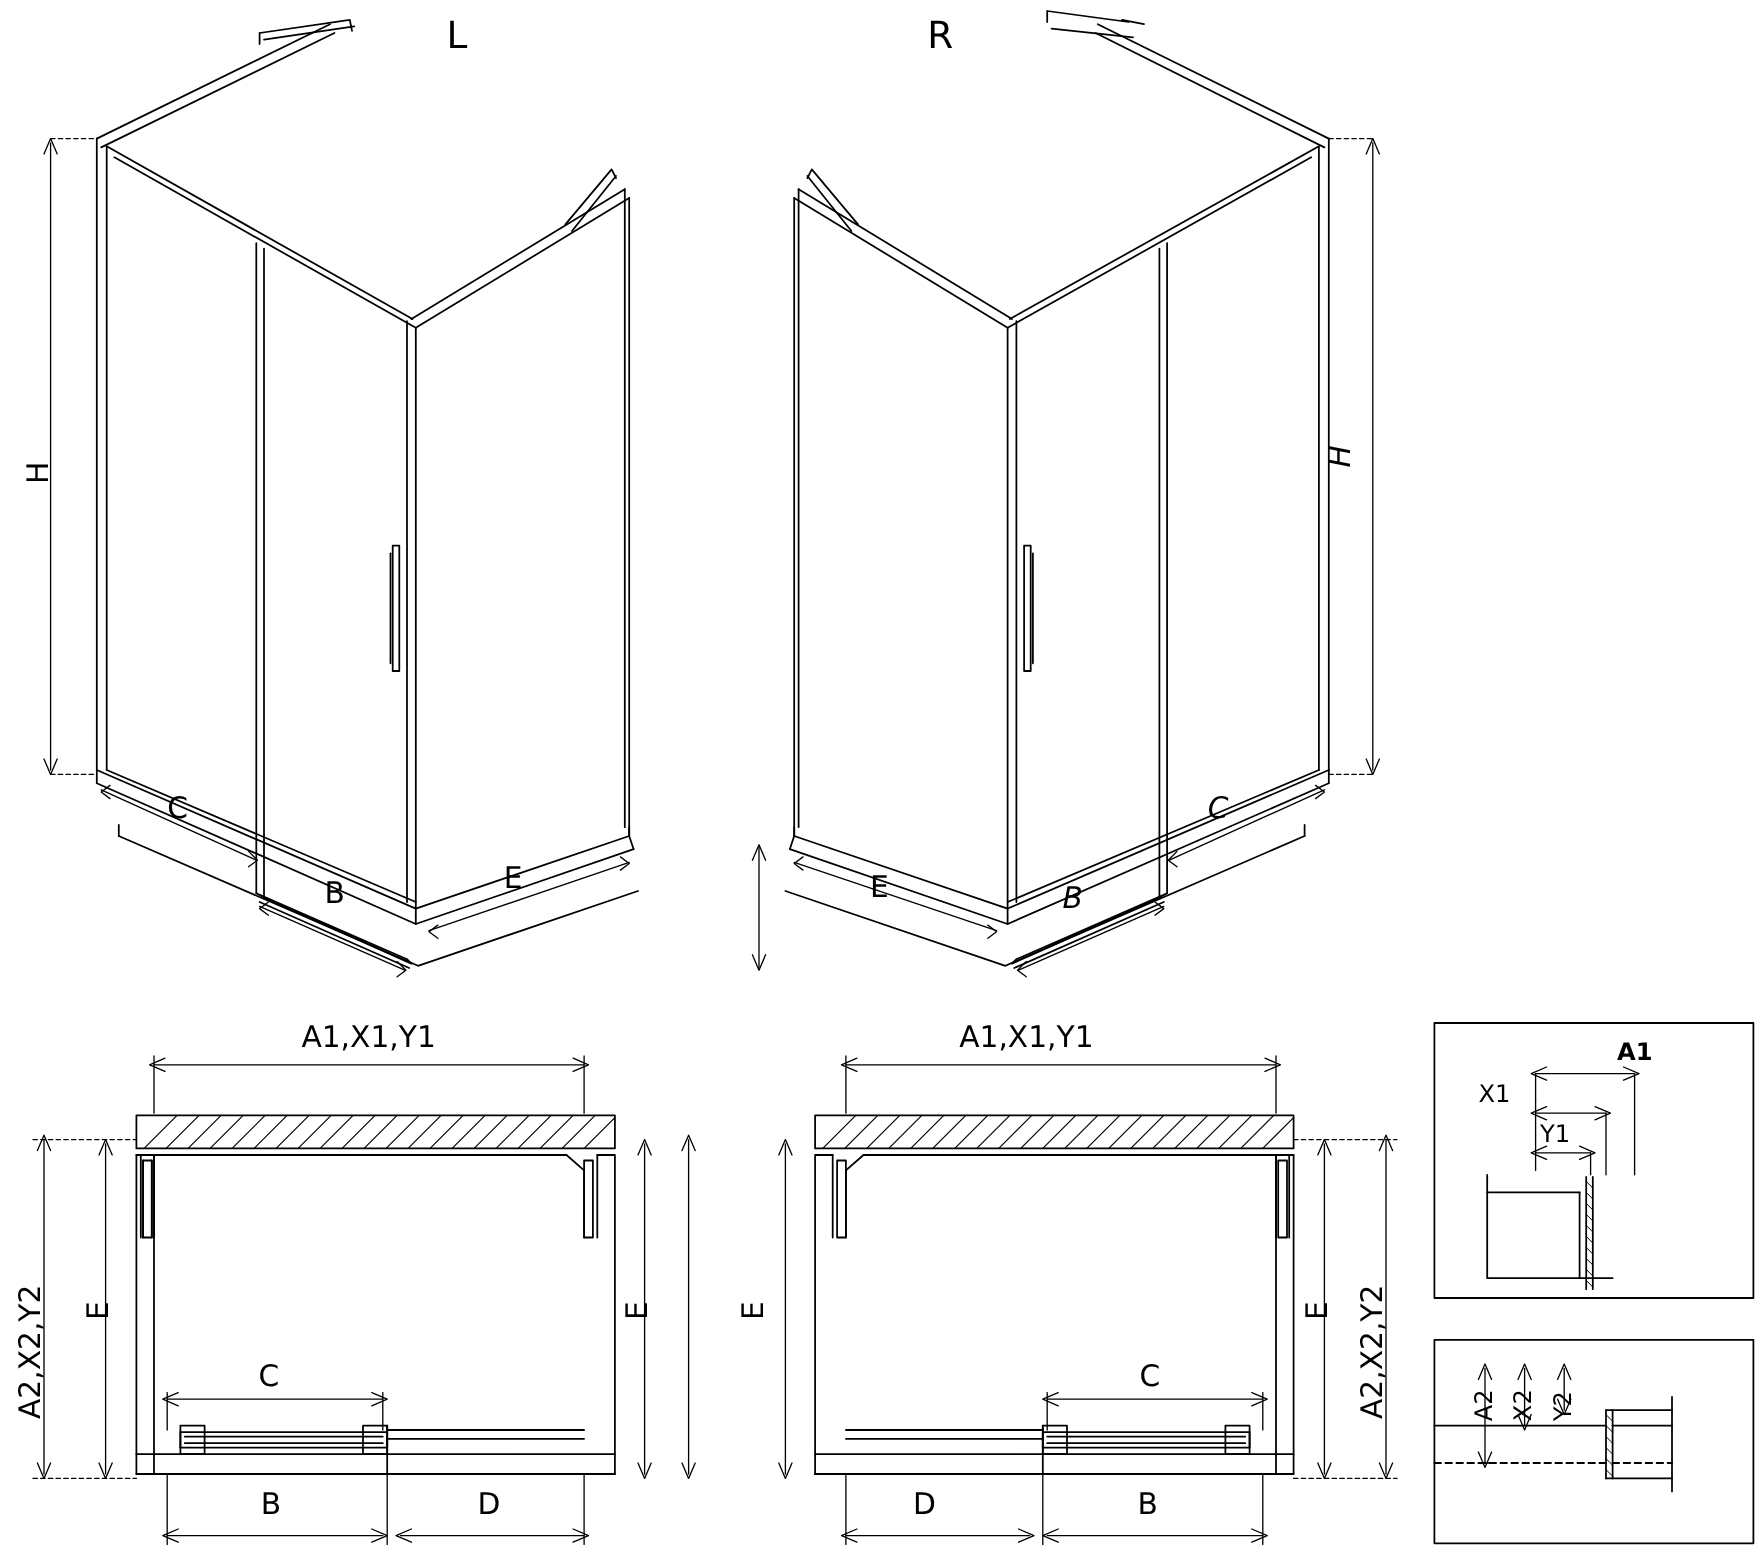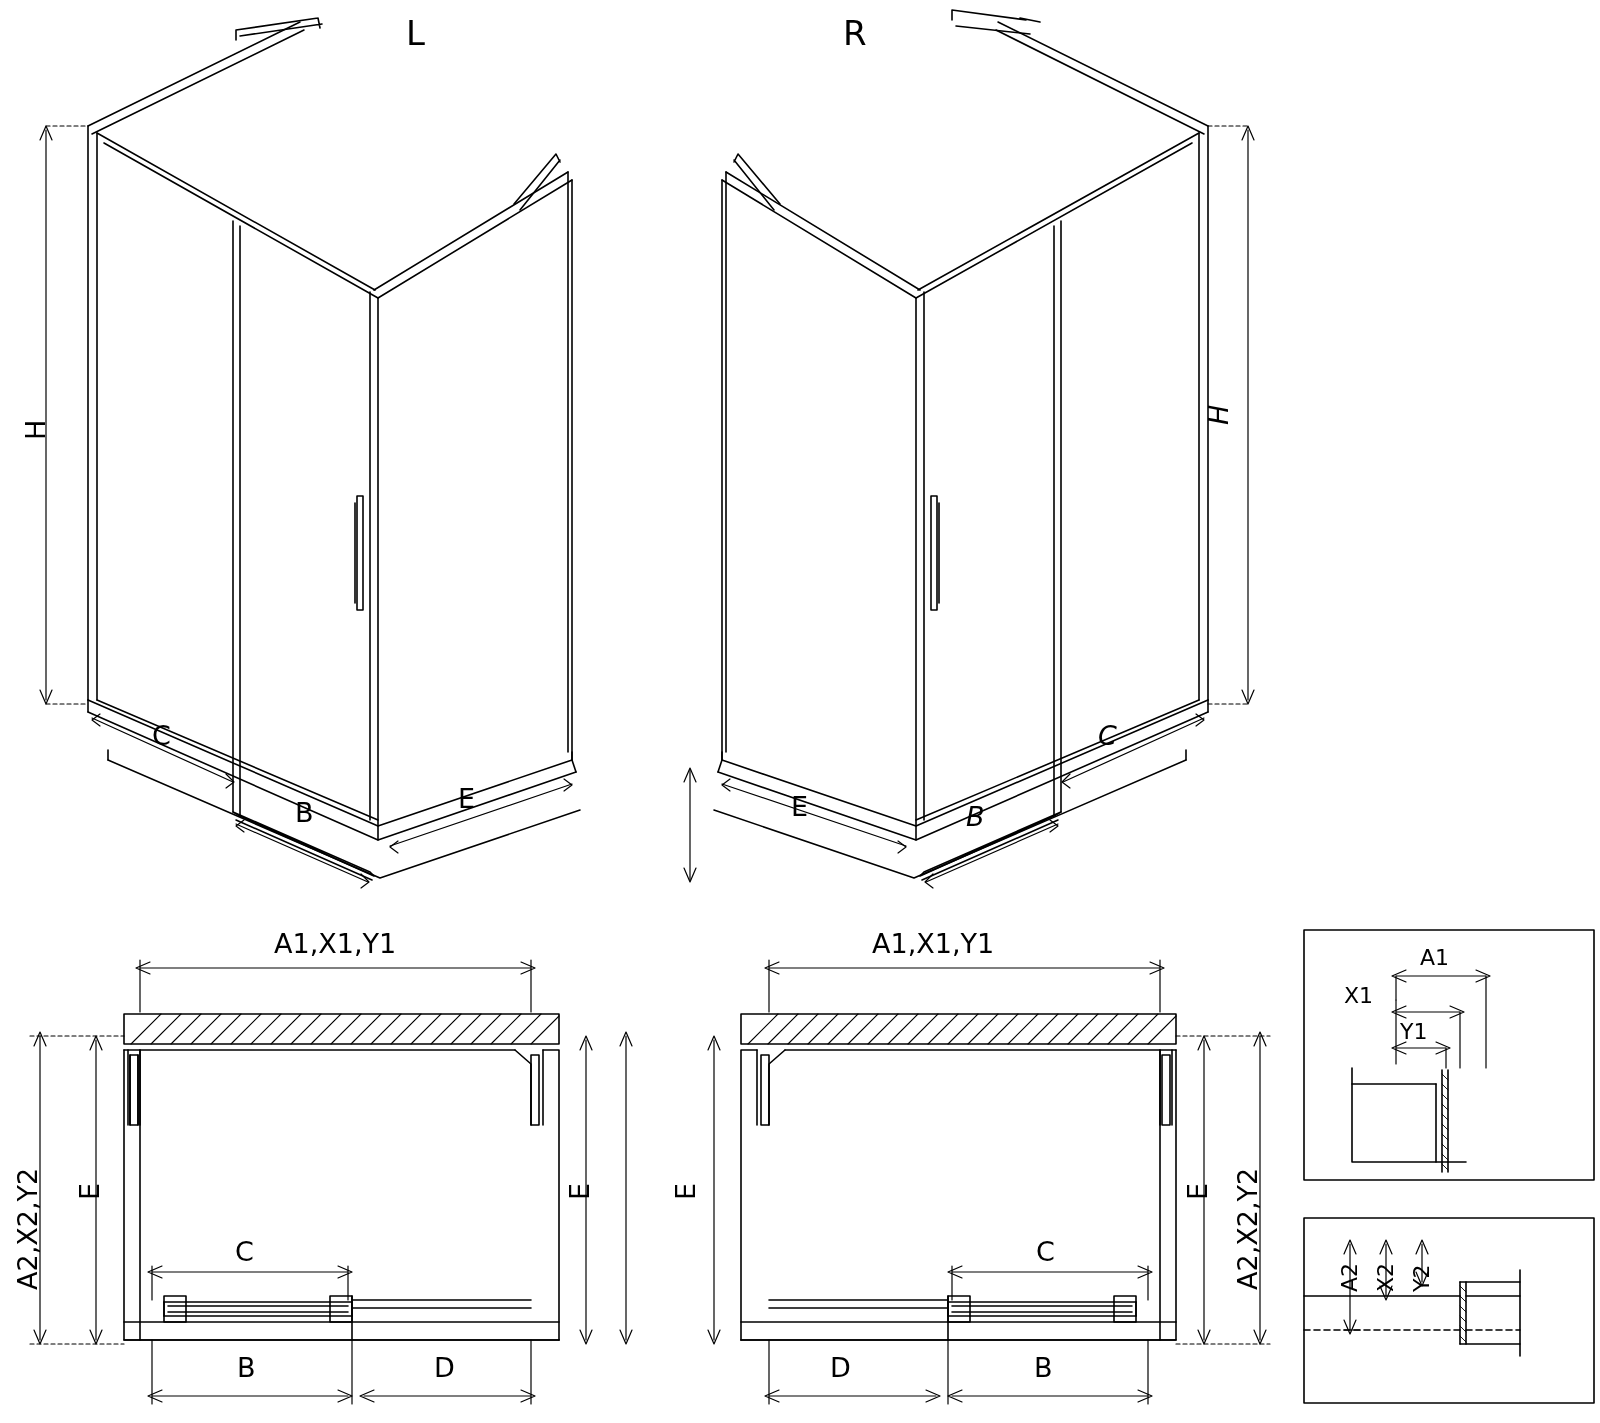--- a/index.html
+++ b/index.html
@@ -355,21 +355,21 @@
 <div class="lbl" style="left:434px;top:1354px;">D</div>
 
 <div class="lbl" style="left:872px;top:930px;">A1,X1,Y1</div>
 <div class="lbl rot90" style="left:1234px;top:1290px;">A2,X2,Y2</div>
 <div class="lbl rot90" style="left:672px;top:1200px;">E</div>
 <div class="lbl rot90" style="left:1184px;top:1200px;">E</div>
 <div class="lbl" style="left:1036px;top:1238px;">C</div>
 <div class="lbl" style="left:1034px;top:1354px;">B</div>
 <div class="lbl" style="left:830px;top:1354px;">D</div>
 
-<div class="lbl small" style="left:1420px;top:944px;">A1</div>
+<div class="lbl small" style="left:1470px;top:944px;font-weight:bold;">A1</div>
 <div class="lbl small" style="left:1344px;top:982px;">X1</div>
 <div class="lbl small" style="left:1400px;top:1018px;text-align:center;">Y1</div>
 
 <div class="lbl small rot90" style="left:1336px;top:1292px;">A2</div>
 <div class="lbl small rot90" style="left:1372px;top:1292px;">X2</div>
 <div class="lbl small rot90" style="left:1408px;top:1292px;">Y2</div>
 
 </div>
 
 </body></html>

